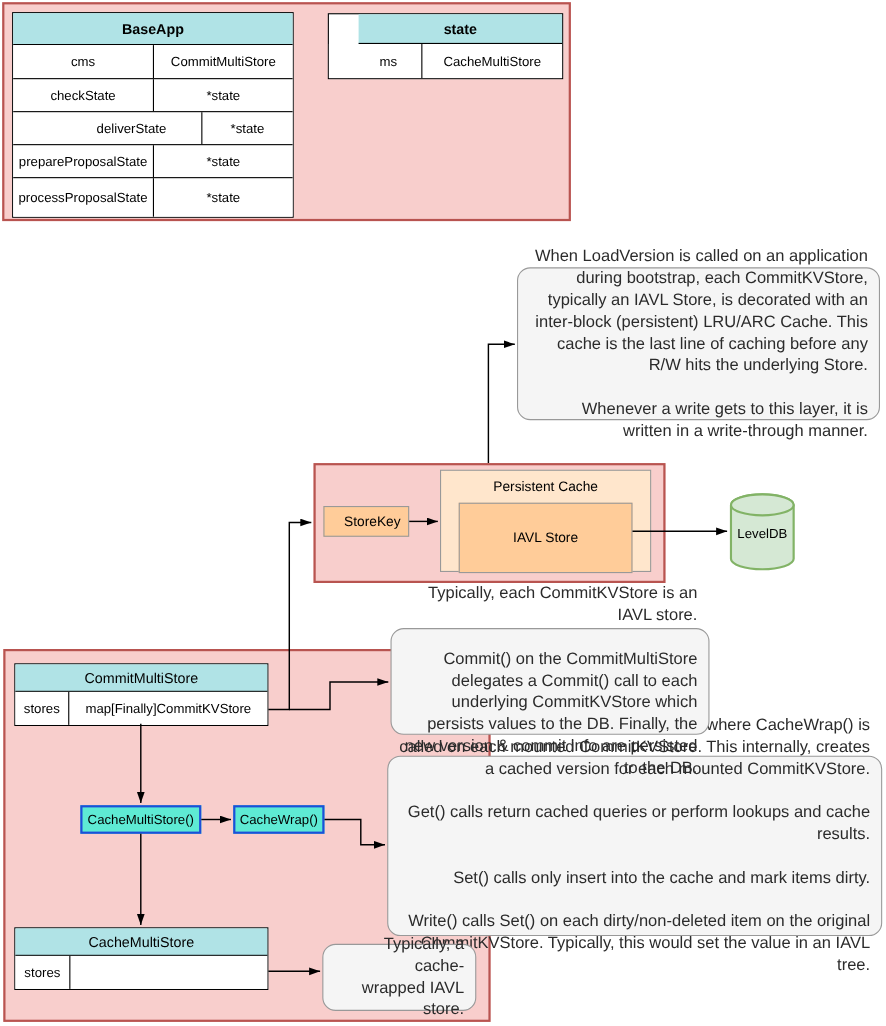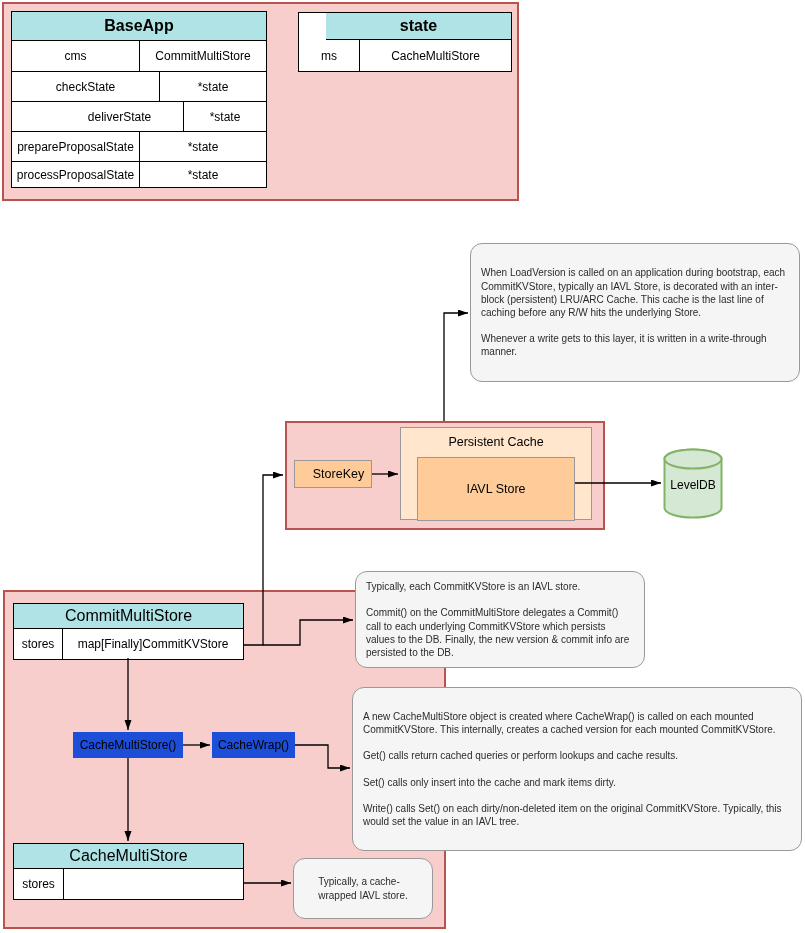--- a/index.html
+++ b/index.html
@@ -4,44 +4,44 @@
 <style>
   * { margin:0; padding:0; box-sizing:border-box; }
   body { background:#ffffff; font-family:"Liberation Sans", sans-serif; }
   #canvas { position:relative; width:805px; height:933px; background:#ffffff; overflow:hidden; }
 
   .pinkbox { position:absolute; background:#f8cecc; border:2px solid #b85450; }
 
   .dtable { position:absolute; border:1.5px solid #000; background:#fff; z-index:2; }
   .dt-header { display:flex; align-items:center; justify-content:center;
                background:#b0e3e6; border-bottom:1.5px solid #000;
-               font-size:16px; color:#000; }
+               font-size:13px; color:#000; }
   .dt-header.bold { font-weight:bold; }
   .dt-row { display:flex; background:#fff; }
   .dt-row + .dt-row { border-top:1.5px solid #000; }
   .dt-key { display:flex; align-items:center; justify-content:center;
             border-right:1.5px solid #000; font-size:12px; color:#000; flex:0 0 auto; }
   .dt-val { display:flex; align-items:center; justify-content:center;
             flex:1 1 auto; font-size:12px; color:#000; }
 
   .obox { position:absolute; background:#ffcc99; border:1px solid #999999;
           display:flex; align-items:center; justify-content:center;
           font-size:12.5px; color:#000; z-index:2; }
   .ocontainer { position:absolute; background:#ffe6cc; border:1px solid #999999; z-index:1; }
   .ocontainer .olabel { position:absolute; top:7px; left:0; width:100%;
           text-align:center; font-size:12.5px; color:#000; }
 
-  .bluebox { position:absolute; background:#1d4ed8; border:6px solid #1d4ed8;
+  .bluebox { position:absolute; background:#5eead4; border:2px solid #1d4ed8;
           display:flex; align-items:center; justify-content:center;
           font-size:12px; color:#000; z-index:2; }
 
   .note { position:absolute; background:#f5f5f5; border:1px solid #999999;
           border-radius:12px; z-index:5; display:flex; align-items:center;
           justify-content:center; padding:8px 10px; }
-  .note-text { white-space:pre-line; text-align:left; font-size:10px;
+  .note-text { white-space:pre-line; text-align:right; font-size:15px;
           line-height:1.32; color:#2b2b2b; }
 
   .cyl { position:absolute; z-index:2; }
   .cyl-label { position:absolute; top:30px; left:0; width:100%; text-align:center;
           font-size:12px; color:#000; }
 
   #wires { position:absolute; left:0; top:0; z-index:4; pointer-events:none; }
 </style>
 </head>
 <body>
@@ -52,41 +52,41 @@
   <div class="pinkbox" style="left:285px; top:421px; width:320px; height:109px;"></div>
   <div class="pinkbox" style="left:3px; top:590px; width:443px; height:339px;"></div>
 
   <div class="dtable" style="left:11px; top:11px; width:256px;">
     <div class="dt-header bold" style="height:29px;">BaseApp</div>
     <div class="dt-row" style="height:30px;">
       <div class="dt-key" style="width:128px;">cms</div>
       <div class="dt-val">CommitMultiStore</div>
     </div>
     <div class="dt-row" style="height:30px;">
-      <div class="dt-key" style="width:148px;">checkState</div>
+      <div class="dt-key" style="width:128px;">checkState</div>
       <div class="dt-val">*state</div>
     </div>
     <div class="dt-row" style="height:30px;">
       <div class="dt-key" style="width:128px;margin-left:44px;">deliverState</div>
       <div class="dt-val">*state</div>
     </div>
     <div class="dt-row" style="height:30px;">
       <div class="dt-key" style="width:128px;">prepareProposalState</div>
       <div class="dt-val">*state</div>
     </div>
-    <div class="dt-row" style="height:26px;">
+    <div class="dt-row" style="height:36px;">
       <div class="dt-key" style="width:128px;">processProposalState</div>
       <div class="dt-val">*state</div>
     </div>
   </div>
 
   <div class="dtable" style="left:298px; top:12px; width:214px;">
     <div class="dt-header bold" style="height:27px;margin-left:27px;">state</div>
     <div class="dt-row" style="height:31px;">
-      <div class="dt-key" style="width:61px;">ms</div>
+      <div class="dt-key" style="width:61px;margin-left:24px;">ms</div>
       <div class="dt-val">CacheMultiStore</div>
     </div>
   </div>
 
   <div class="dtable" style="left:13px; top:603px; width:231px;">
     <div class="dt-header" style="height:25px;">CommitMultiStore</div>
     <div class="dt-row" style="height:30px;">
       <div class="dt-key" style="width:49px;">stores</div>
       <div class="dt-val">map[Finally]CommitKVStore</div>
     </div>

